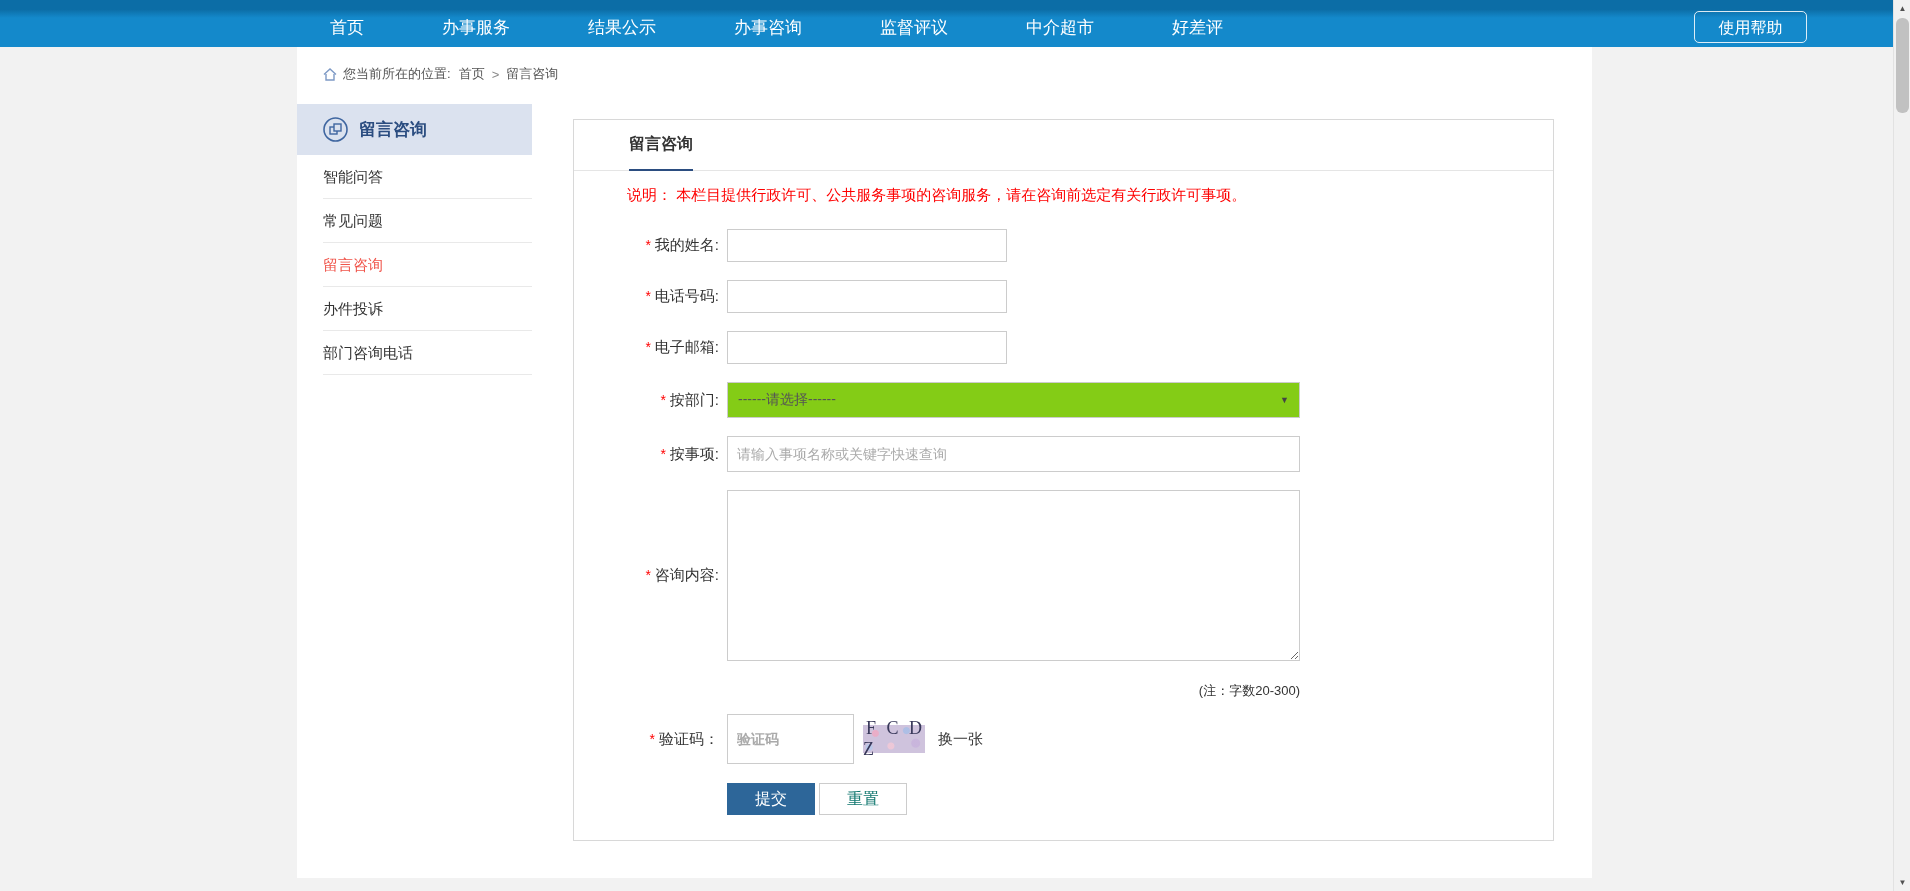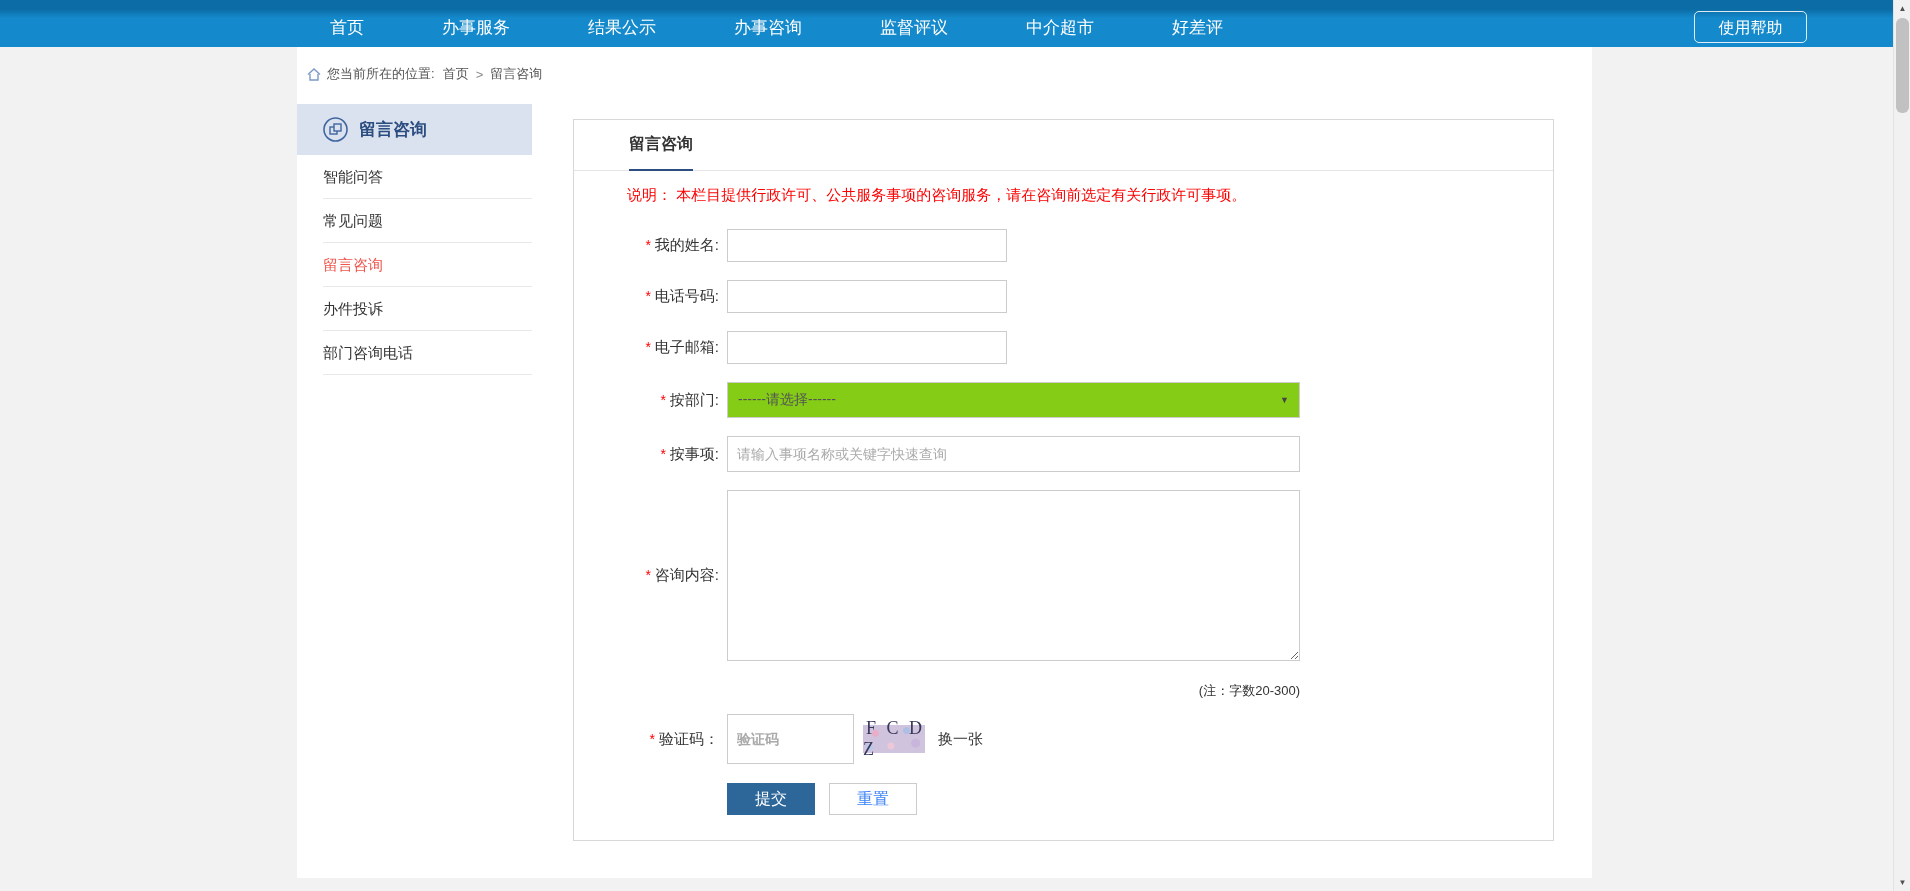--- a/index.html
+++ b/index.html
@@ -33,21 +33,21 @@
   }
 
   
   .band {
     position:absolute; left:297px; top:47px; width:1295px; height:831px;
     background:#fff;
   }
 
   
   .breadcrumb {
-    position:absolute; left:10px; top:18px; display:flex; align-items:center;
+    position:absolute; left:26px; top:18px; display:flex; align-items:center;
     font-size:13px; color:#555;
   }
   .breadcrumb .home-ic { margin-right:6px; display:inline-flex; }
   .breadcrumb a { color:#555; text-decoration:none; cursor:pointer; }
   .breadcrumb .sep { margin:0 7px; color:#888; }
   .breadcrumb .pfx { margin-right:8px; }
 
   
   .sidebar {
     position:absolute; left:0; top:57px; width:235px; bottom:0;
@@ -123,24 +123,24 @@
       radial-gradient(circle at 20% 30%, rgba(236,171,197,.9) 0 3px, transparent 4px),
       radial-gradient(circle at 70% 20%, rgba(170,190,230,.9) 0 3px, transparent 4px),
       radial-gradient(circle at 45% 75%, rgba(240,200,215,.9) 0 3px, transparent 4px),
       radial-gradient(circle at 85% 65%, rgba(200,180,220,.9) 0 4px, transparent 5px),
       radial-gradient(circle at 10% 80%, rgba(180,200,235,.8) 0 3px, transparent 4px);
     font-family:"Liberation Serif","DejaVu Serif",serif;
     font-size:18px; letter-spacing:3px; color:#38385a; text-indent:3px;
   }
   .cap-refresh { margin-left:13px; font-size:15px; color:#333; cursor:pointer; text-decoration:none; }
 
-  .btn-row { margin-left:153px; margin-top:19px; display:flex; gap:14px; }
+  .btn-row { margin-left:153px; margin-top:19px; display:flex; gap:4px; }
   .btn { width:88px; height:32px; font-size:16px; cursor:pointer; font-family:inherit; }
   .btn.submit { background:#2d6699; color:#fff; border:1px solid #2d6699; }
-  .btn.reset  { background:#fff; color:#3b82f6; border:1px solid #ccc; }
+  .btn.reset  { background:#fff; color:#0f766e; border:1px solid #ccc; }
 
   
   .scrollbar {
     position:absolute; right:0; top:0; width:17px; height:891px;
     background:#f1f1f1; border-left:1px solid #e2e2e2;
   }
   .sb-arrow {
     position:absolute; left:0; width:17px; height:17px; display:flex;
     align-items:center; justify-content:center; font-size:8px; color:#505050;
     cursor:pointer;

